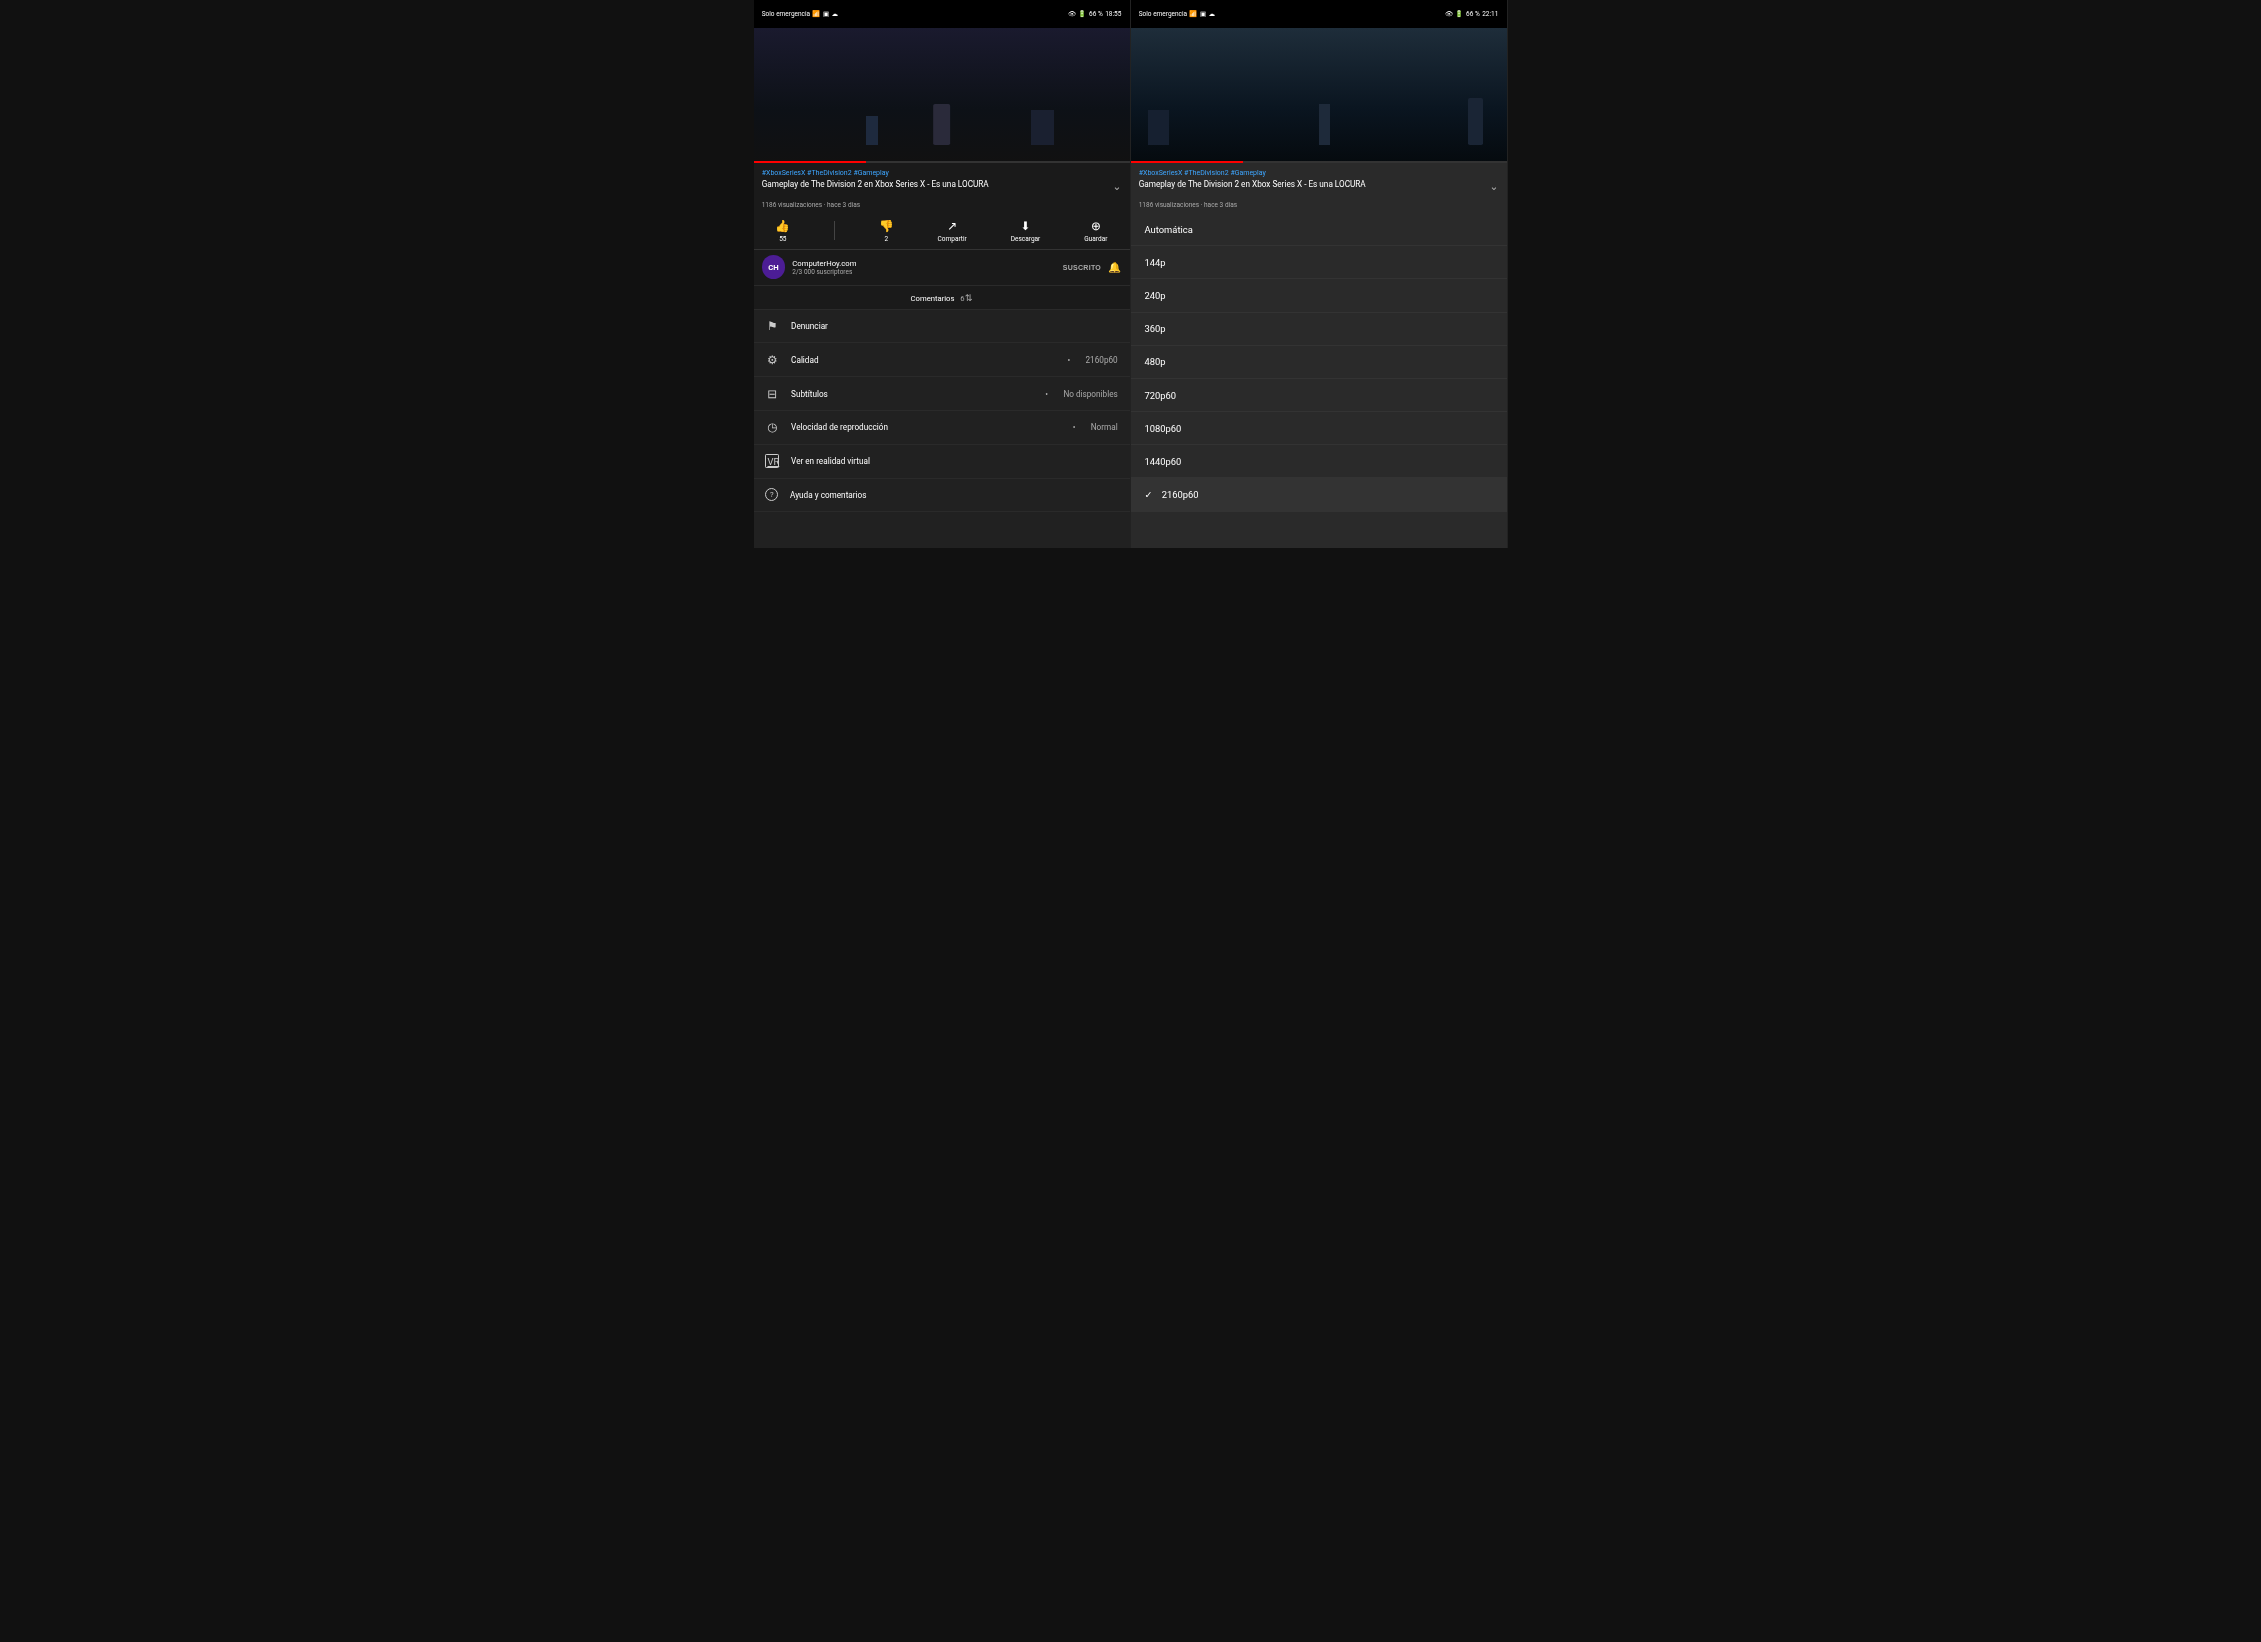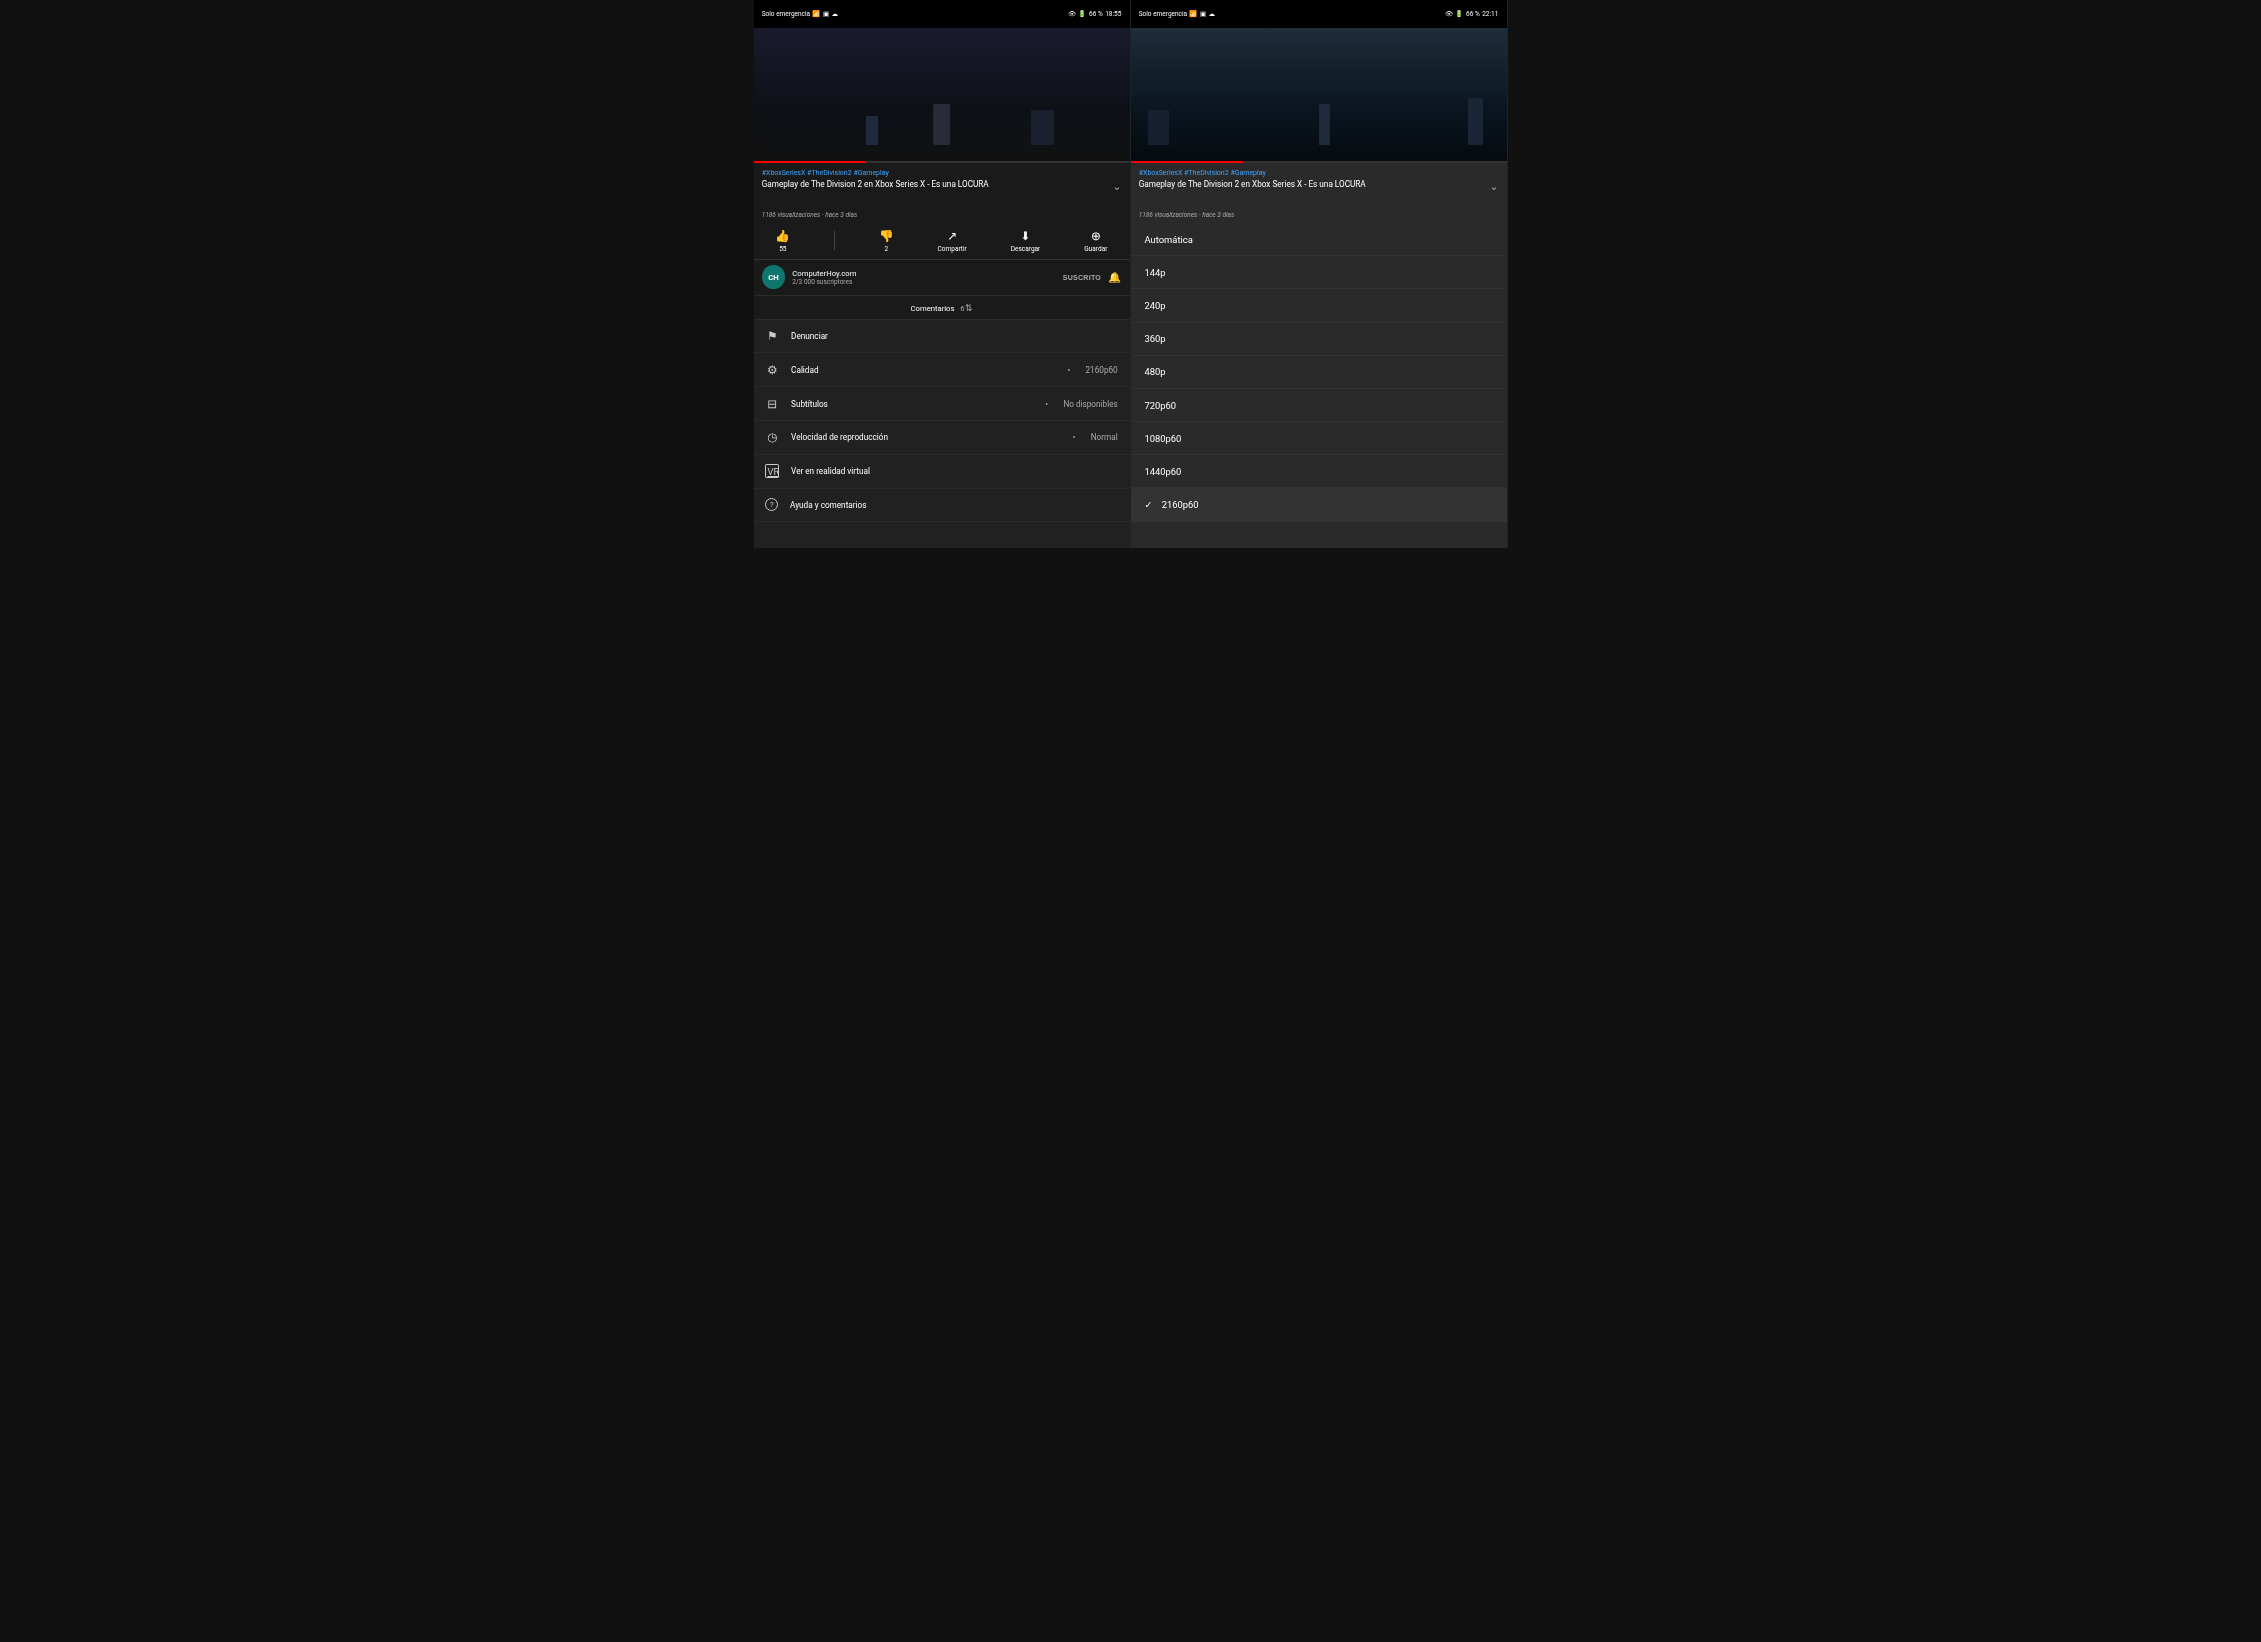--- a/index.html
+++ b/index.html
@@ -94,22 +94,21 @@
     .chevron-btn {
       color: #aaa;
       font-size: 10.6px;
       cursor: pointer;
       flex-shrink: 0;
       margin-top: 1.2px;
     }
     .video-meta {
       color: #aaa;
       font-size: 6.5px;
-      margin-top: 18px;
-      font-style: italic;
+      margin-top: 8px;
     }
     .actions-row {
       display: flex;
       justify-content: space-around;
       align-items: center;
       padding: 5.9px 0;
       border-bottom: 0.6px solid #333;
       background: #1a1a1a;
     }
     .action-btn {
@@ -134,21 +133,21 @@
       display: flex;
       align-items: center;
       padding: 5.9px 8.2px;
       gap: 7px;
       background: #1a1a1a;
       border-bottom: 0.6px solid #2a2a2a;
     }
     .channel-logo {
       width: 23.6px;
       height: 23.6px;
-      background: #0f766e;
+      background: #4c1d95;
       border-radius: 50%;
       display: flex;
       align-items: center;
       justify-content: center;
       color: #fff;
       font-size: 7.7px;
       font-weight: bold;
       flex-shrink: 0;
     }
     .channel-info {

